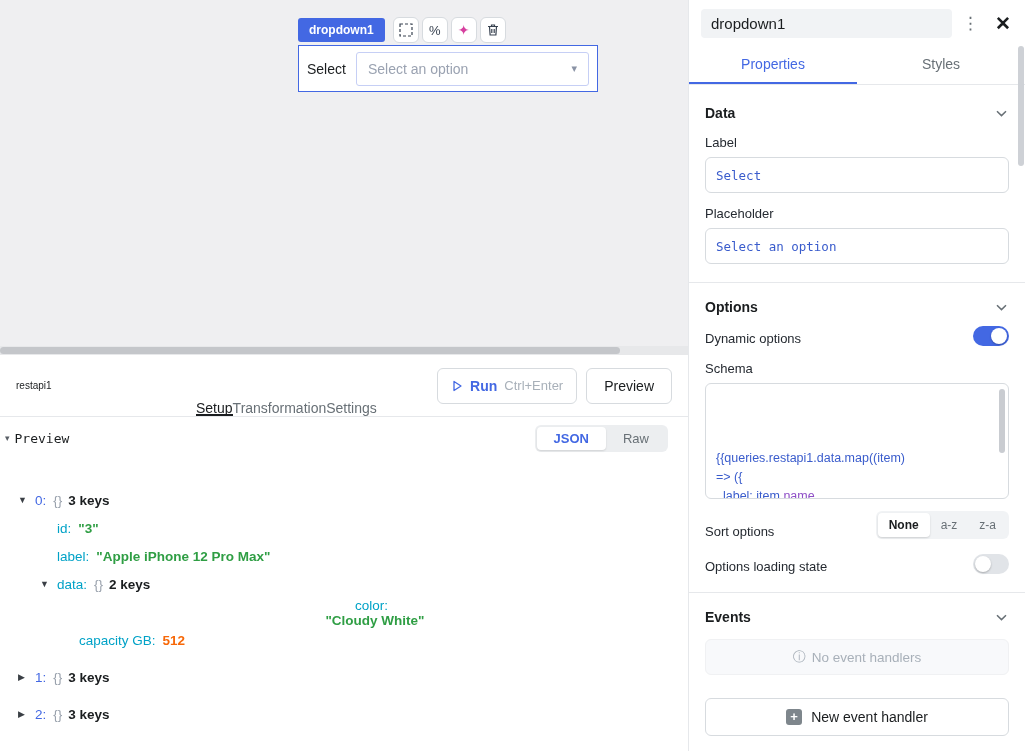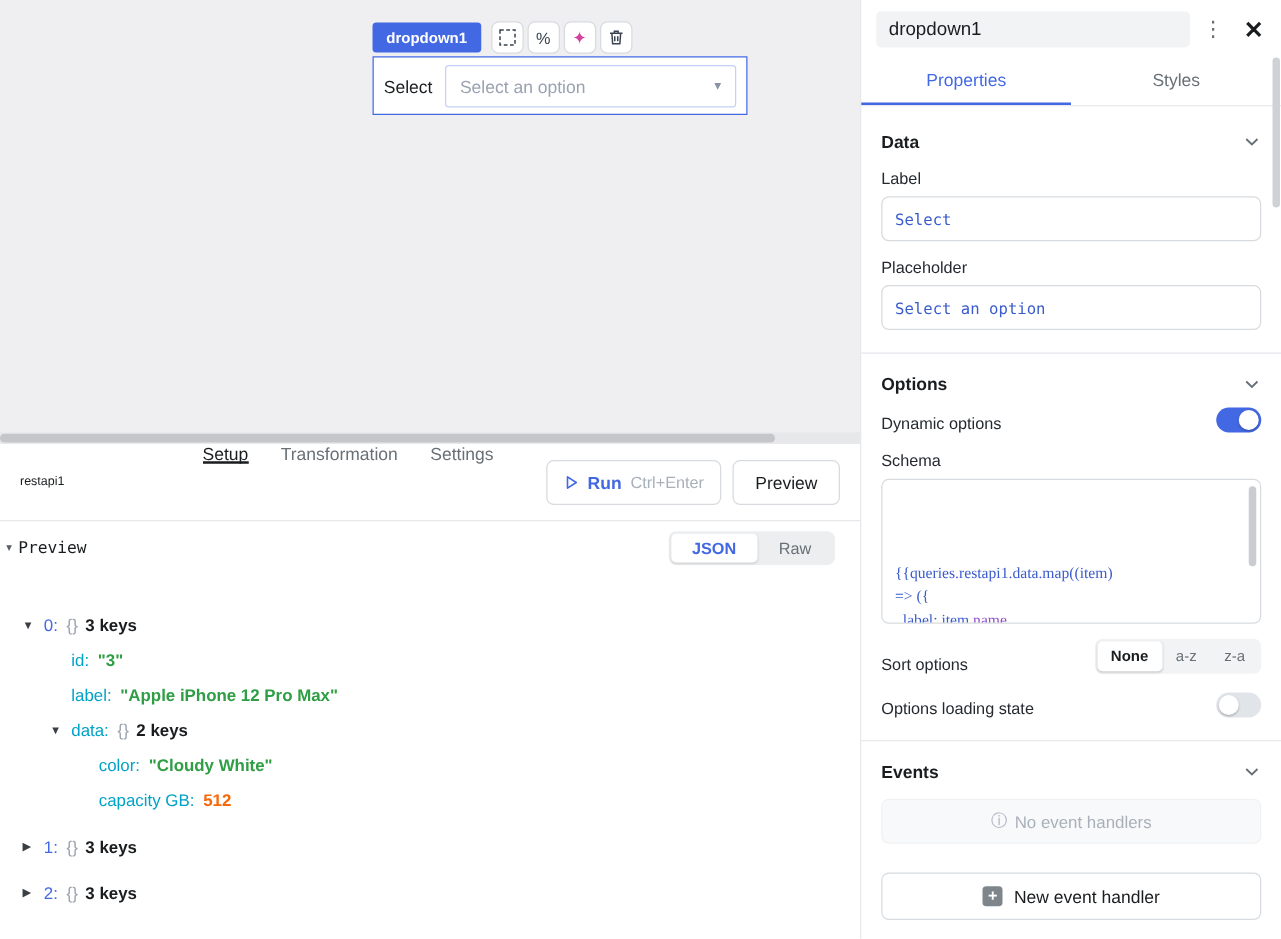--- a/index.html
+++ b/index.html
@@ -20,21 +20,21 @@
   .select-control{flex:1;height:34px;border:1px solid #c6cff5;border-radius:3px;background:#fff;display:flex;align-items:center;padding:0 11px;cursor:pointer}
   .select-placeholder{font-size:14px;color:#9aa2b1;flex:1}
   .select-chevron{color:#8a93a5;font-size:11px}
   .h-scrollbar{position:absolute;left:0;bottom:0;width:100%;height:9px;background:#e7e8ea}
   .h-thumb{width:620px;height:7px;margin-top:1px;background:#c4c6ca;border-radius:4px;cursor:pointer}
 
   
   .query-panel{flex:1;background:#fff;display:flex;flex-direction:column;min-height:0}
   .query-header{height:62px;display:flex;align-items:center;padding:0 16px;border-bottom:1px solid #e6e8eb;flex:none}
   .query-name{font-size:10px;color:#1a1d1f;width:146px}
-  .query-tabs{display:flex;gap:26px;height:100%;align-items:flex-start;}
+  .query-tabs{display:flex;height:100%;align-items:flex-end;margin-left:34px}
   .qtab{font-size:14px;color:#687076;display:flex;align-items:center;cursor:pointer}
   .qtab.active{color:#1a1d1f;font-weight:500;box-shadow:inset 0 -2px 0 #1a1d1f}
   .query-actions{margin-left:auto;display:flex;gap:9px}
   .run-btn{height:36px;padding:0 13px;border:1px solid #d7dbdf;border-radius:6px;background:#fff;display:flex;align-items:center;gap:7px;cursor:pointer;font-family:inherit}
   .run-label{color:#4368e3;font-size:14px;font-weight:600}
   .run-shortcut{color:#a8b0b9;font-size:13px}
   .preview-btn{height:36px;padding:0 17px;border:1px solid #d7dbdf;border-radius:6px;background:#fff;font-size:14px;color:#1a1d1f;font-weight:500;cursor:pointer;font-family:inherit}
   .preview-bar{height:42px;display:flex;align-items:center;padding:0 14px 0 5px;flex:none}
   .preview-caret{color:#595f66;font-size:9px;margin-right:5px;cursor:pointer}
   .preview-title{font-family:"DejaVu Sans Mono",monospace;font-size:13px;color:#1a1d1f}
@@ -75,21 +75,21 @@
   .row-dyn{margin:10px 0 15px}
   .row-loading{margin:15px 0 14px}
   .row-sort{margin:12px 0 4px}
   .ctl-label{font-size:13px;color:#252a31}
   .toggle{width:36px;height:20px;border-radius:10px;position:relative;cursor:pointer;flex:none;border:none;padding:0}
   .toggle.on{background:#4368e3}
   .toggle.off{background:#e1e4e8}
   .toggle .knob{position:absolute;top:2px;width:16px;height:16px;border-radius:50%;background:#fff;box-shadow:0 1px 2px rgba(0,0,0,.25)}
   .toggle.on .knob{right:2px}
   .toggle.off .knob{left:2px}
-  .code-box{position:relative;border:1px solid #d7dbdf;border-radius:6px;margin-top:7px;height:116px;overflow:hidden;background:#fff;padding:8px 10px;font-family:Liberation Serif, serif;font-size:12.5px;line-height:19px;white-space:pre;cursor:text}
+  .code-box{position:relative;border:1px solid #d7dbdf;border-radius:6px;margin-top:7px;height:116px;overflow:hidden;background:#fff;padding:8px 10px;font-family:Liberation Sans, sans-serif;font-size:12.5px;line-height:19px;white-space:pre;cursor:text}
   .code-scroll{position:absolute;right:3px;top:5px;width:6px;height:64px;background:#c9ccd1;border-radius:3px}
   .sort-seg{background:#f1f3f5;border-radius:6px;padding:2px;display:flex}
   .sort-item{padding:5px 11px;font-size:12px;color:#687076;border-radius:4px;cursor:pointer}
   .sort-item.active{background:#fff;color:#1a1d1f;font-weight:600;box-shadow:0 1px 2px rgba(0,0,0,.15)}
   .empty-box{margin-top:13px;height:36px;background:#f8f9fb;border:1px solid #f0f1f3;border-radius:6px;display:flex;align-items:center;justify-content:center;gap:6px;color:#a8b0b9;font-size:13.5px}
   .info-glyph{font-size:13px;color:#a8b0b9}
   .new-handler-btn{margin-top:23px;width:100%;height:38px;border:1px solid #d7dbdf;border-radius:6px;background:#fff;display:flex;align-items:center;justify-content:center;gap:9px;font-size:14px;font-weight:500;color:#1a1d1f;cursor:pointer;font-family:inherit}
   .plus-chip{width:16px;height:16px;border-radius:3px;background:#7e868c;color:#fff;font-size:13px;line-height:15px;text-align:center;font-weight:700}
   .insp-scrollbar{position:absolute;right:1px;top:46px;width:6px;height:120px;background:#ced1d6;border-radius:3px;cursor:pointer}
 </style>
@@ -175,21 +175,21 @@
             <span class="tree-arrow"></span>
             <span class="tree-key named">label:</span>
             <span class="tree-val string">"Apple iPhone 12 Pro Max"</span>
           </div>
           <div class="tree-row" style="padding-left: 26px;">
             <span class="tree-arrow">▼</span>
             <span class="tree-key named">data:</span>
             <span class="tree-braces">{}</span>
             <span class="tree-count">2 keys</span>
           </div>
-          <div class="tree-row" style="padding-left: 48px;">
+          <div class="tree-row" style="padding-left: 48px; flex-direction: column;">
             <span class="tree-arrow"></span>
             <span class="tree-key named">color:</span>
             <span class="tree-val string">"Cloudy White"</span>
           </div>
           <div class="tree-row" style="padding-left: 48px;">
             <span class="tree-arrow"></span>
             <span class="tree-key named">capacity GB:</span>
             <span class="tree-val number">512</span>
           </div>
           <div class="tree-row top" style="padding-left: 4px;">

